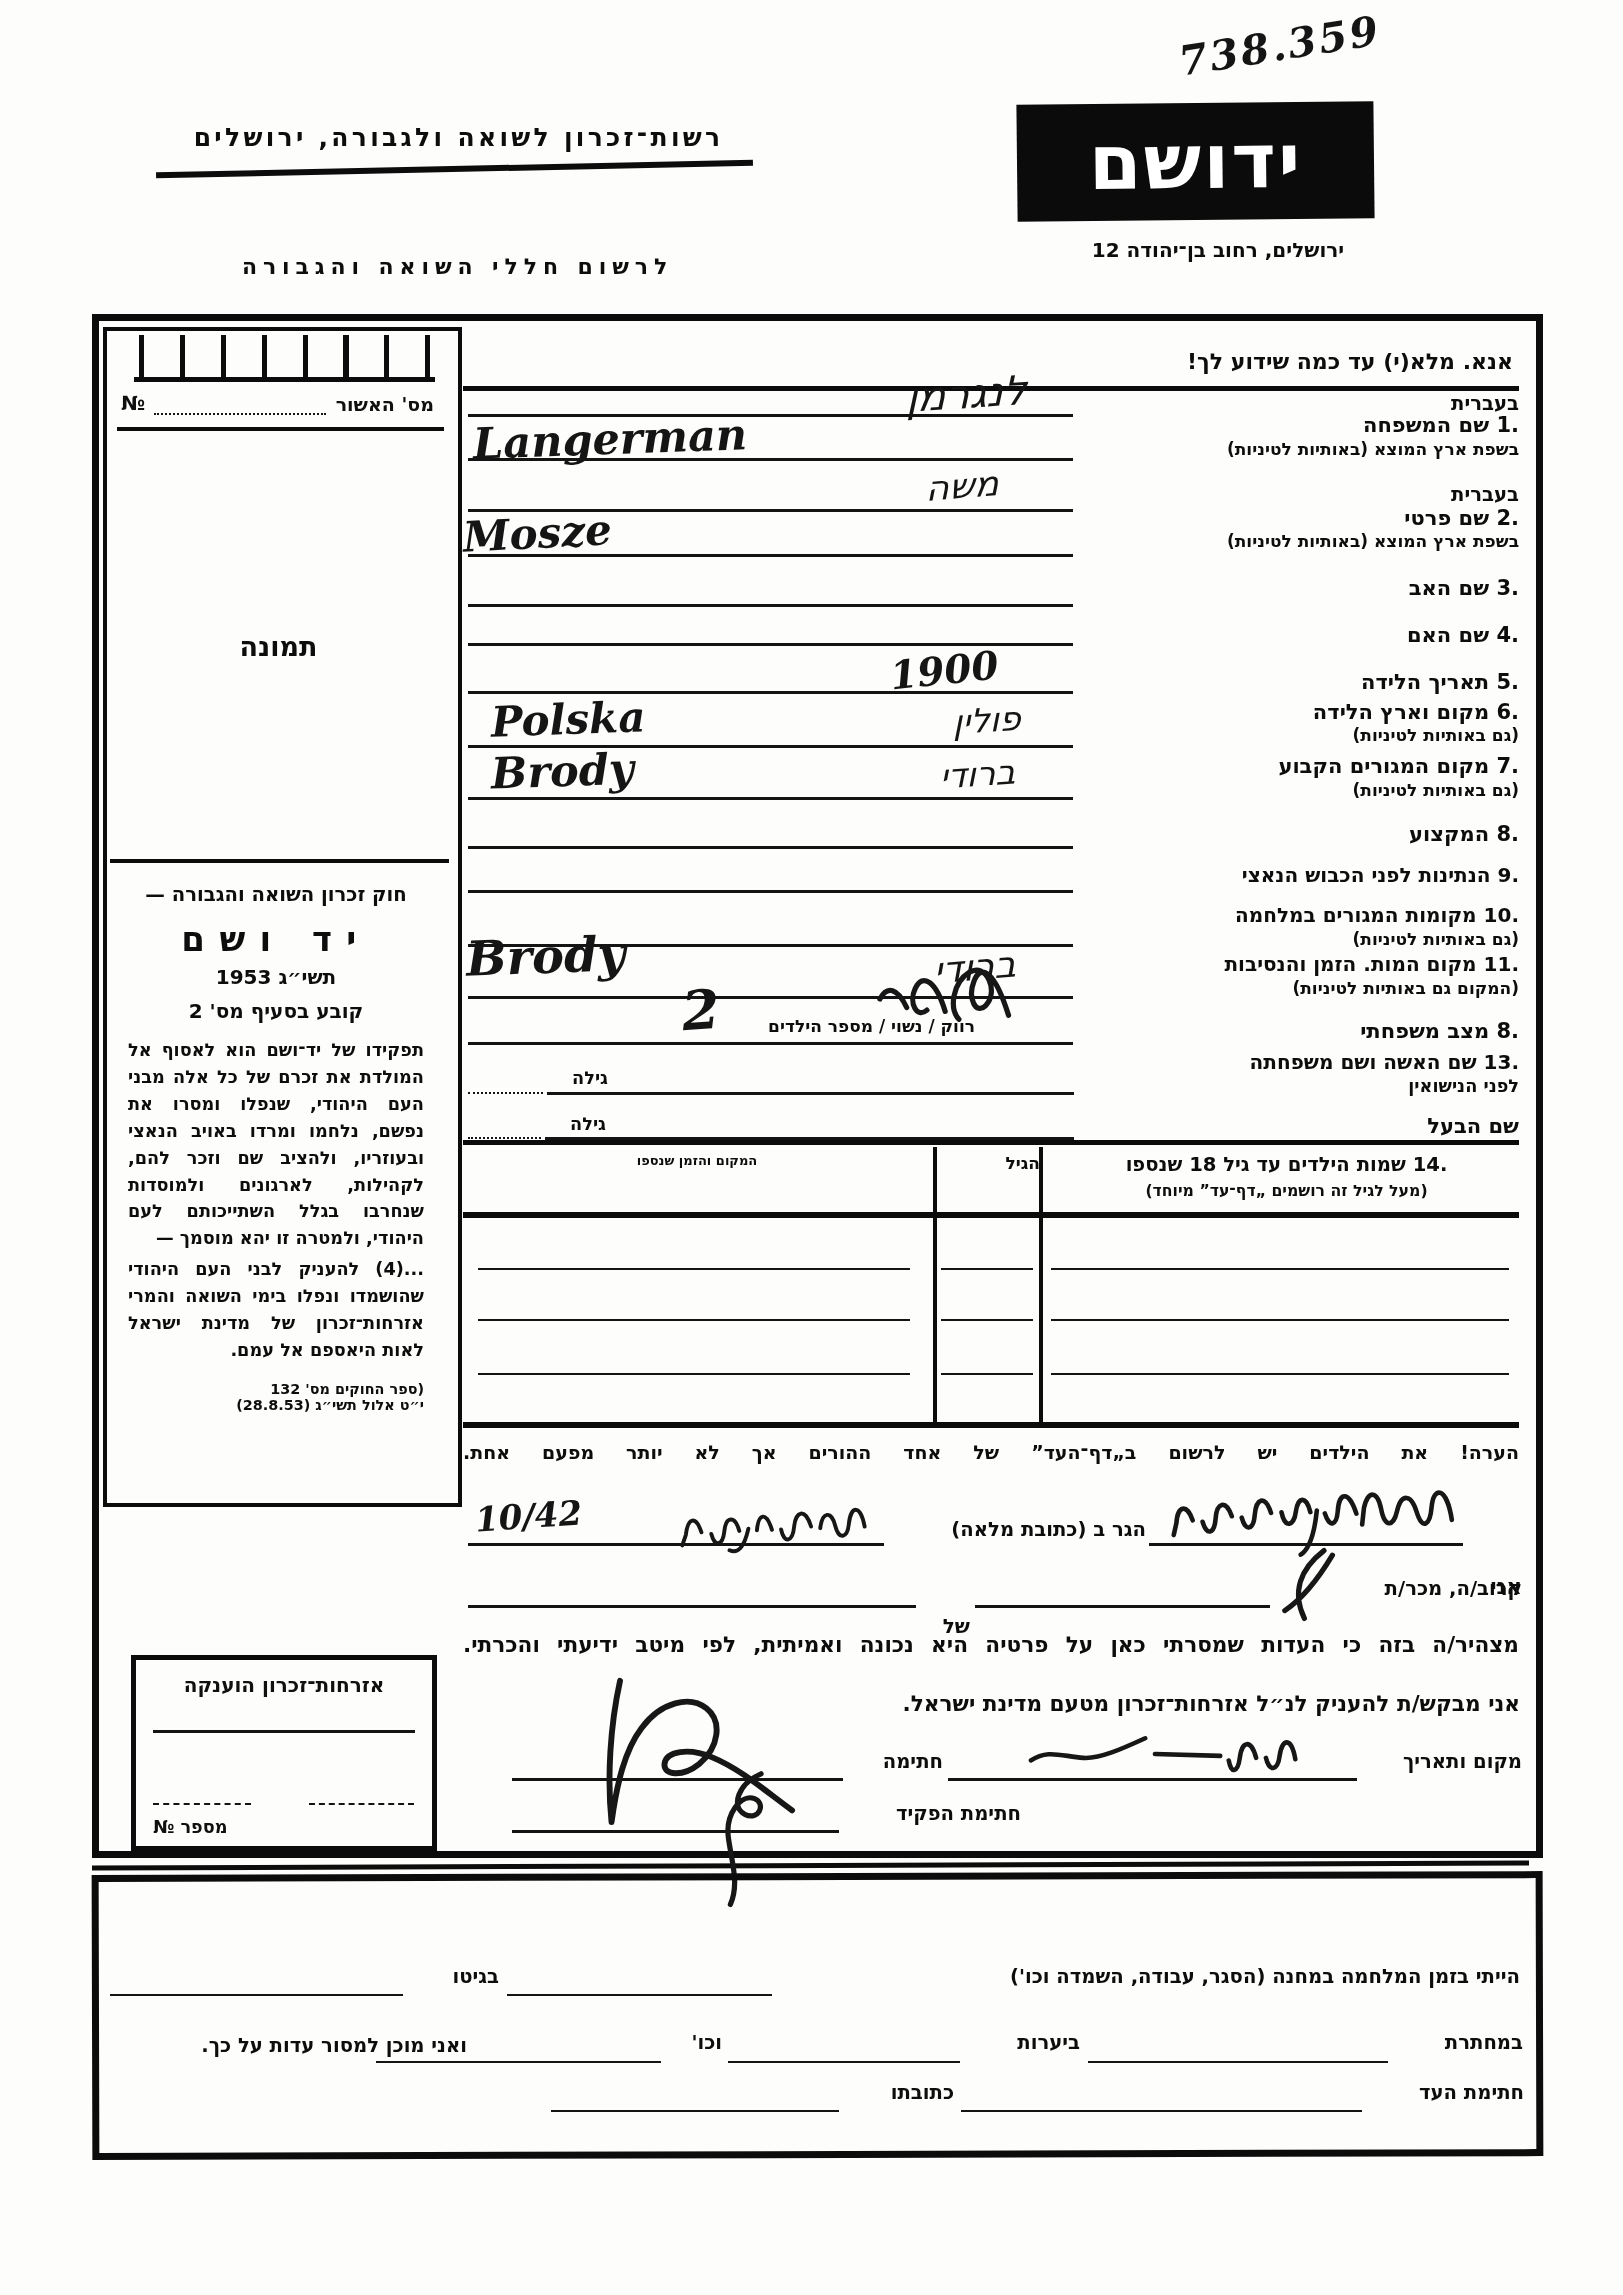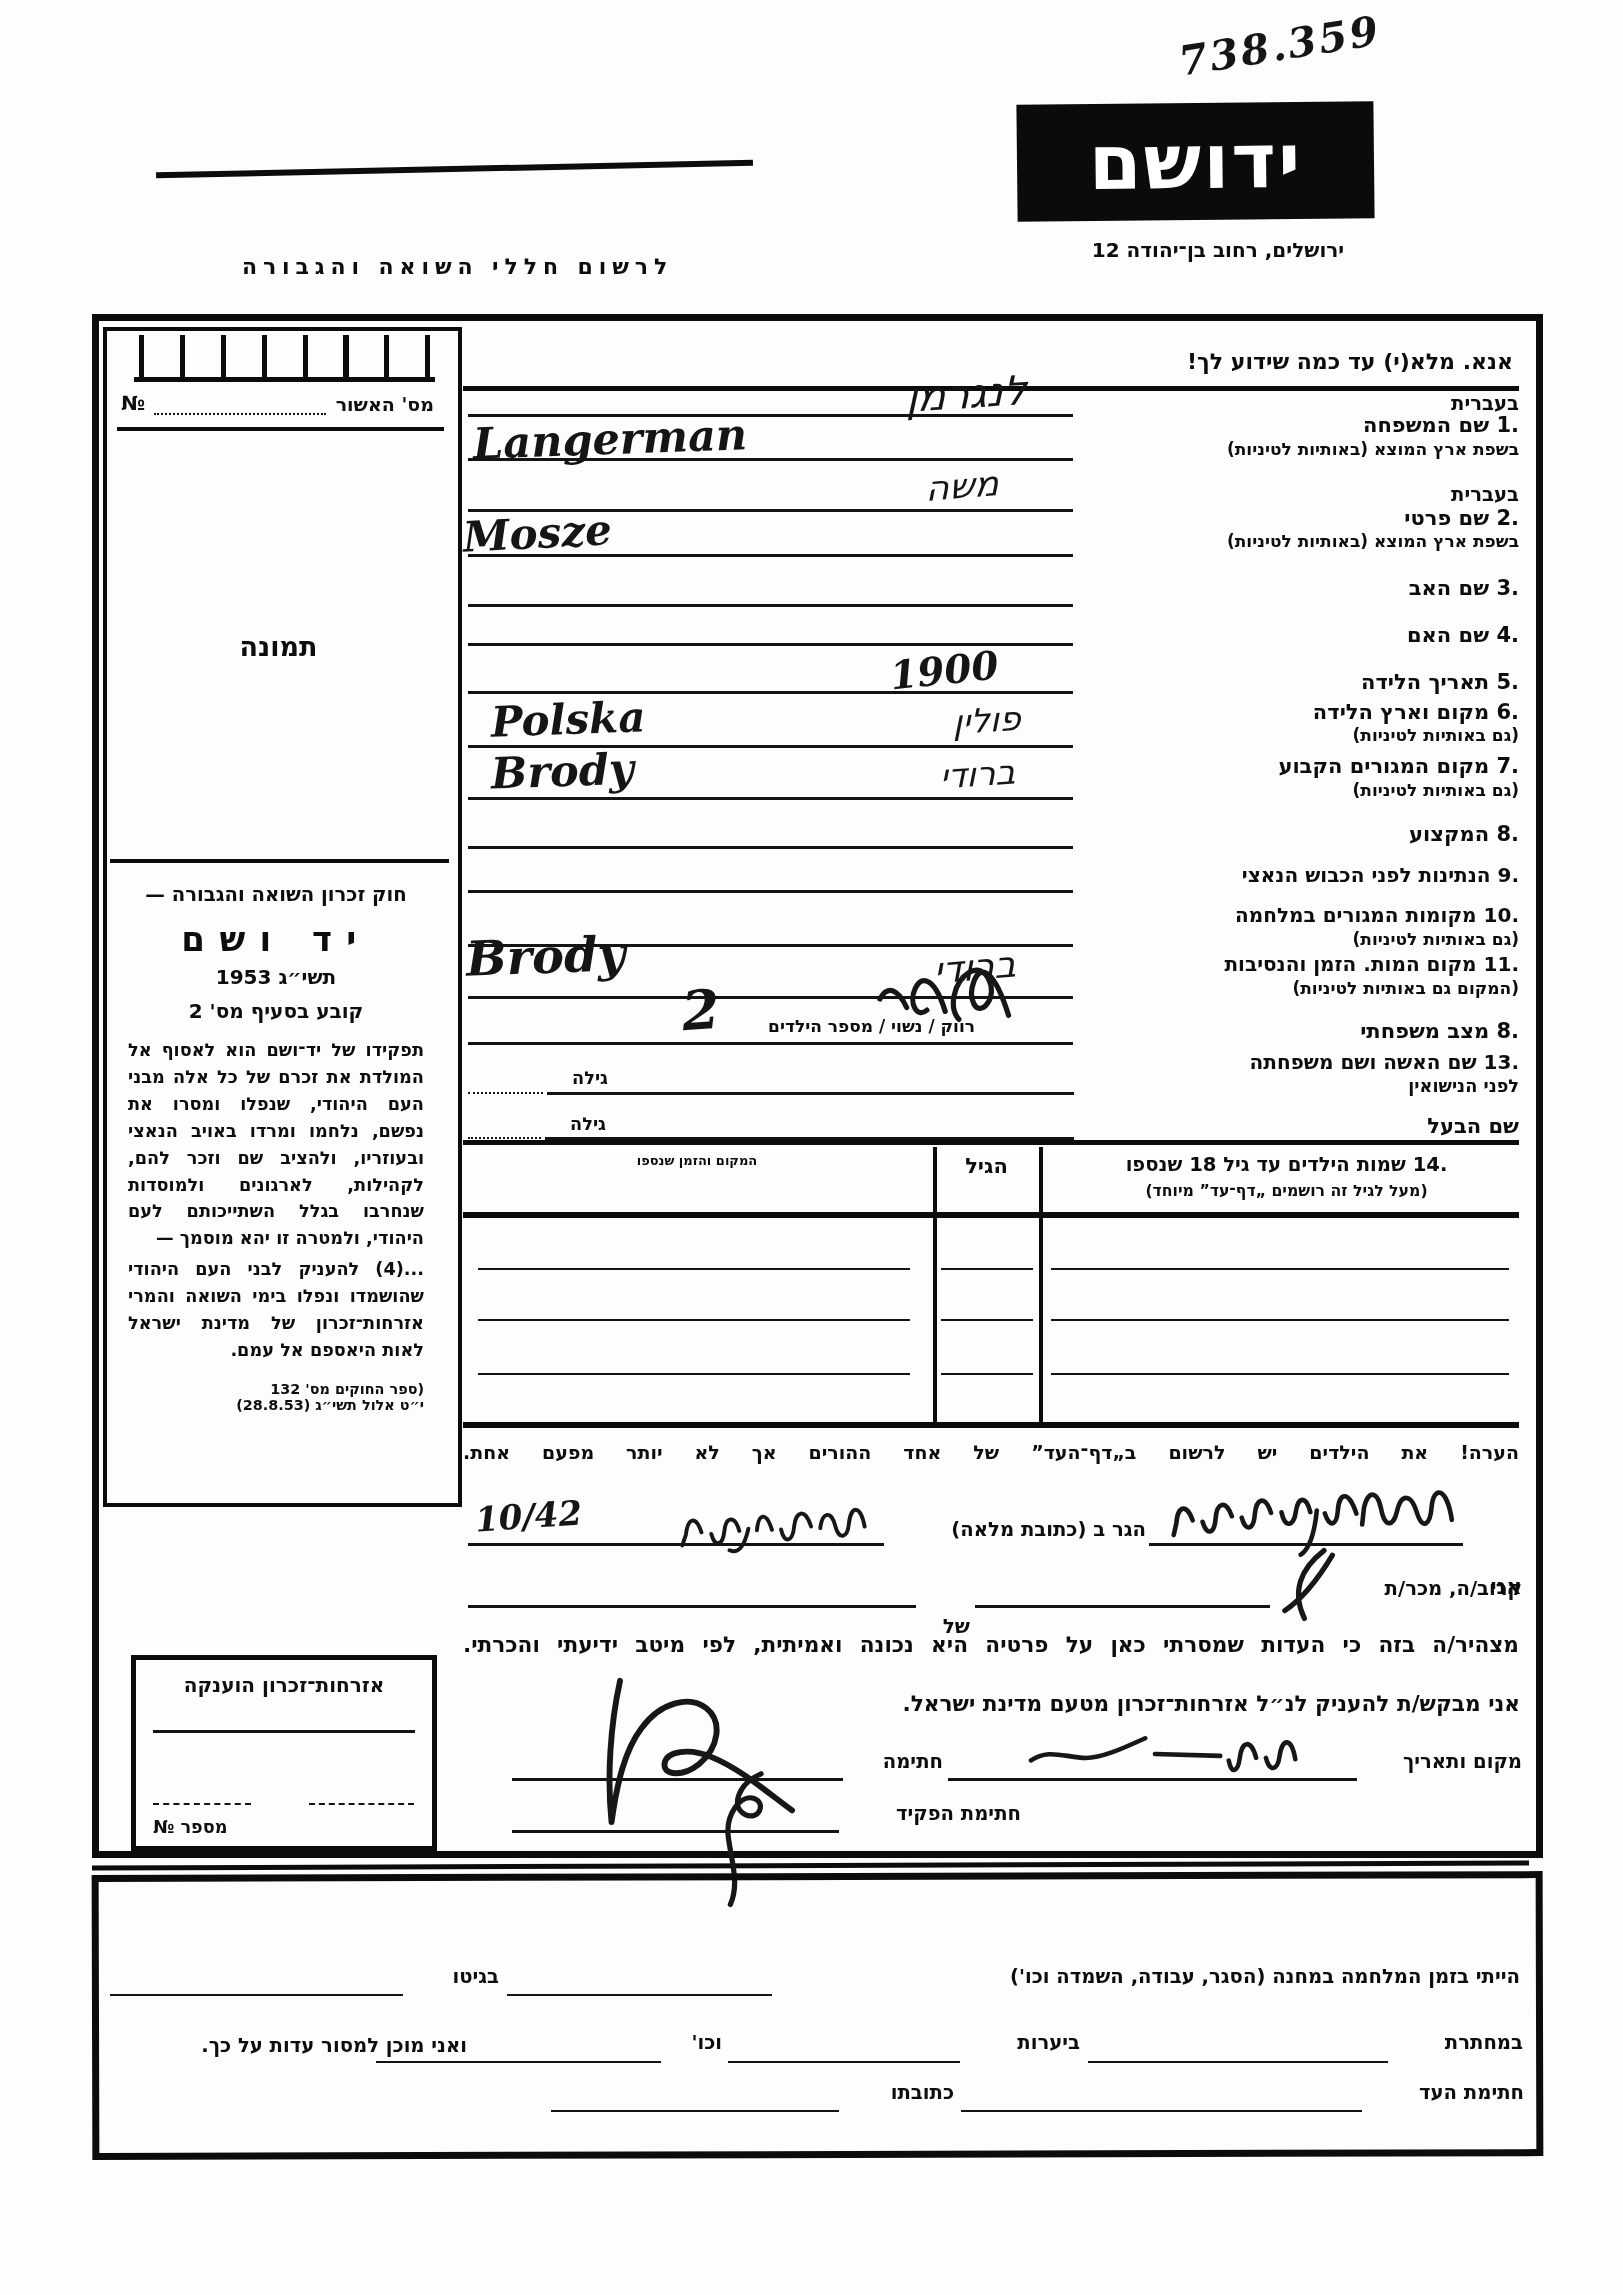--- a/index.html
+++ b/index.html
@@ -21,20 +21,21 @@
   .scr svg{display:block;width:100%;height:100%;}
   .scr path{stroke:#171717;fill:none;stroke-linecap:round;stroke-linejoin:round;}
 </style>
 </head>
 <body>
 
 <div class="page">
 
   <div class="hwl" style="top:22px;left:1178px;font-size:41px;letter-spacing:2.6px;transform:rotate(-9deg);">738.359</div>
 
+  <div class="lbl ctr" style="top:122px;left:164px;width:589px;font-size:25px;letter-spacing:3.3px;">רשות־זכרון לשואה ולגבורה, ירושלים</div>
   <div class="bar" style="top:166px;left:156px;width:597px;height:5.9px;transform:rotate(-1.2deg);"></div>
 
   <div class="lbl ctr" style="top:253px;left:209px;width:497px;font-size:22px;letter-spacing:5.9px;">לרשום חללי השואה והגבורה</div>
 
   <div class="abs" style="top:103px;left:1017px;width:357px;height:117px;background:#0b0b0b;transform:rotate(-0.6deg);display:flex;align-items:center;justify-content:center;">
     <span style="color:#fff;font-weight:bold;font-size:76px;letter-spacing:2px;direction:rtl;">ידושם</span>
   </div>
   <div class="lbl ctr" style="top:238px;left:1020px;width:396px;font-size:20px;">ירושלים, רחוב בן־יהודה 12</div>
 
   <div class="abs" style="top:314px;left:92px;width:1437px;height:1530px;border:7.9px solid #0c0c0c;"></div>
@@ -170,21 +171,21 @@
       </svg>
   </div>
 
   <div class="bar" style="top:1140px;left:463px;width:1056px;height:5.2px;"></div>
 
   <div class="bar" style="top:1147px;left:933px;width:3.9px;height:280px;"></div>
   <div class="bar" style="top:1147px;left:1039px;width:3.9px;height:280px;"></div>
 
   <div class="lbl" style="top:1152px;left:1055px;width:463px;font-size:19.6px;text-align:center;"><span dir="ltr">14.</span> <span>שמות הילדים עד גיל 18 שנספו</span></div>
   <div class="lbl" style="top:1181px;left:1055px;width:463px;font-size:15.7px;text-align:center;">(מעל לגיל זה רושמים „דף־עד” מיוחד)</div>
-  <div class="lbl" style="top:1153px;left:933px;width:107px;font-size:21px;text-align:center;">הגיל</div>
+  <div class="lbl" style="top:1153px;left:933px;width:107px;font-size:17px;text-align:right;">הגיל</div>
   <div class="lbl" style="top:1153px;left:468px;width:458px;font-size:13px;text-align:center;">המקום והזמן שנספו</div>
 
   <div class="bar" style="top:1212px;left:463px;width:1056px;height:5.9px;"></div>
 
   <div class="line thin" style="top:1268px;left:478px;width:432px;"></div>
   <div class="line thin" style="top:1268px;left:941px;width:92px;"></div>
   <div class="line thin" style="top:1268px;left:1051px;width:458px;"></div>
 
   <div class="line thin" style="top:1319px;left:478px;width:432px;"></div>
   <div class="line thin" style="top:1319px;left:941px;width:92px;"></div>

